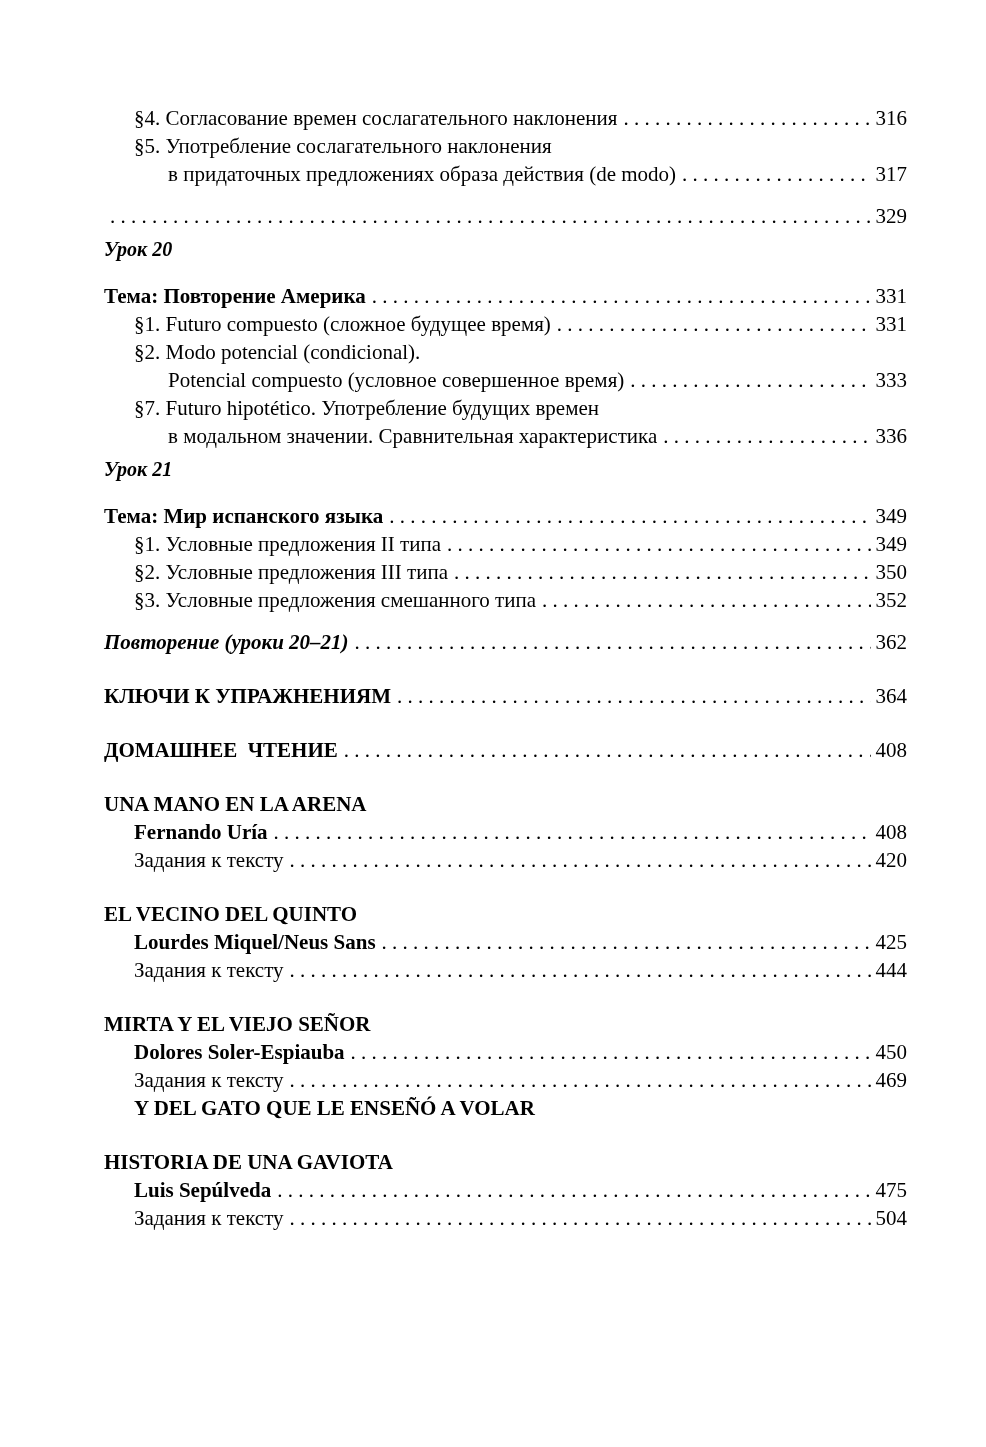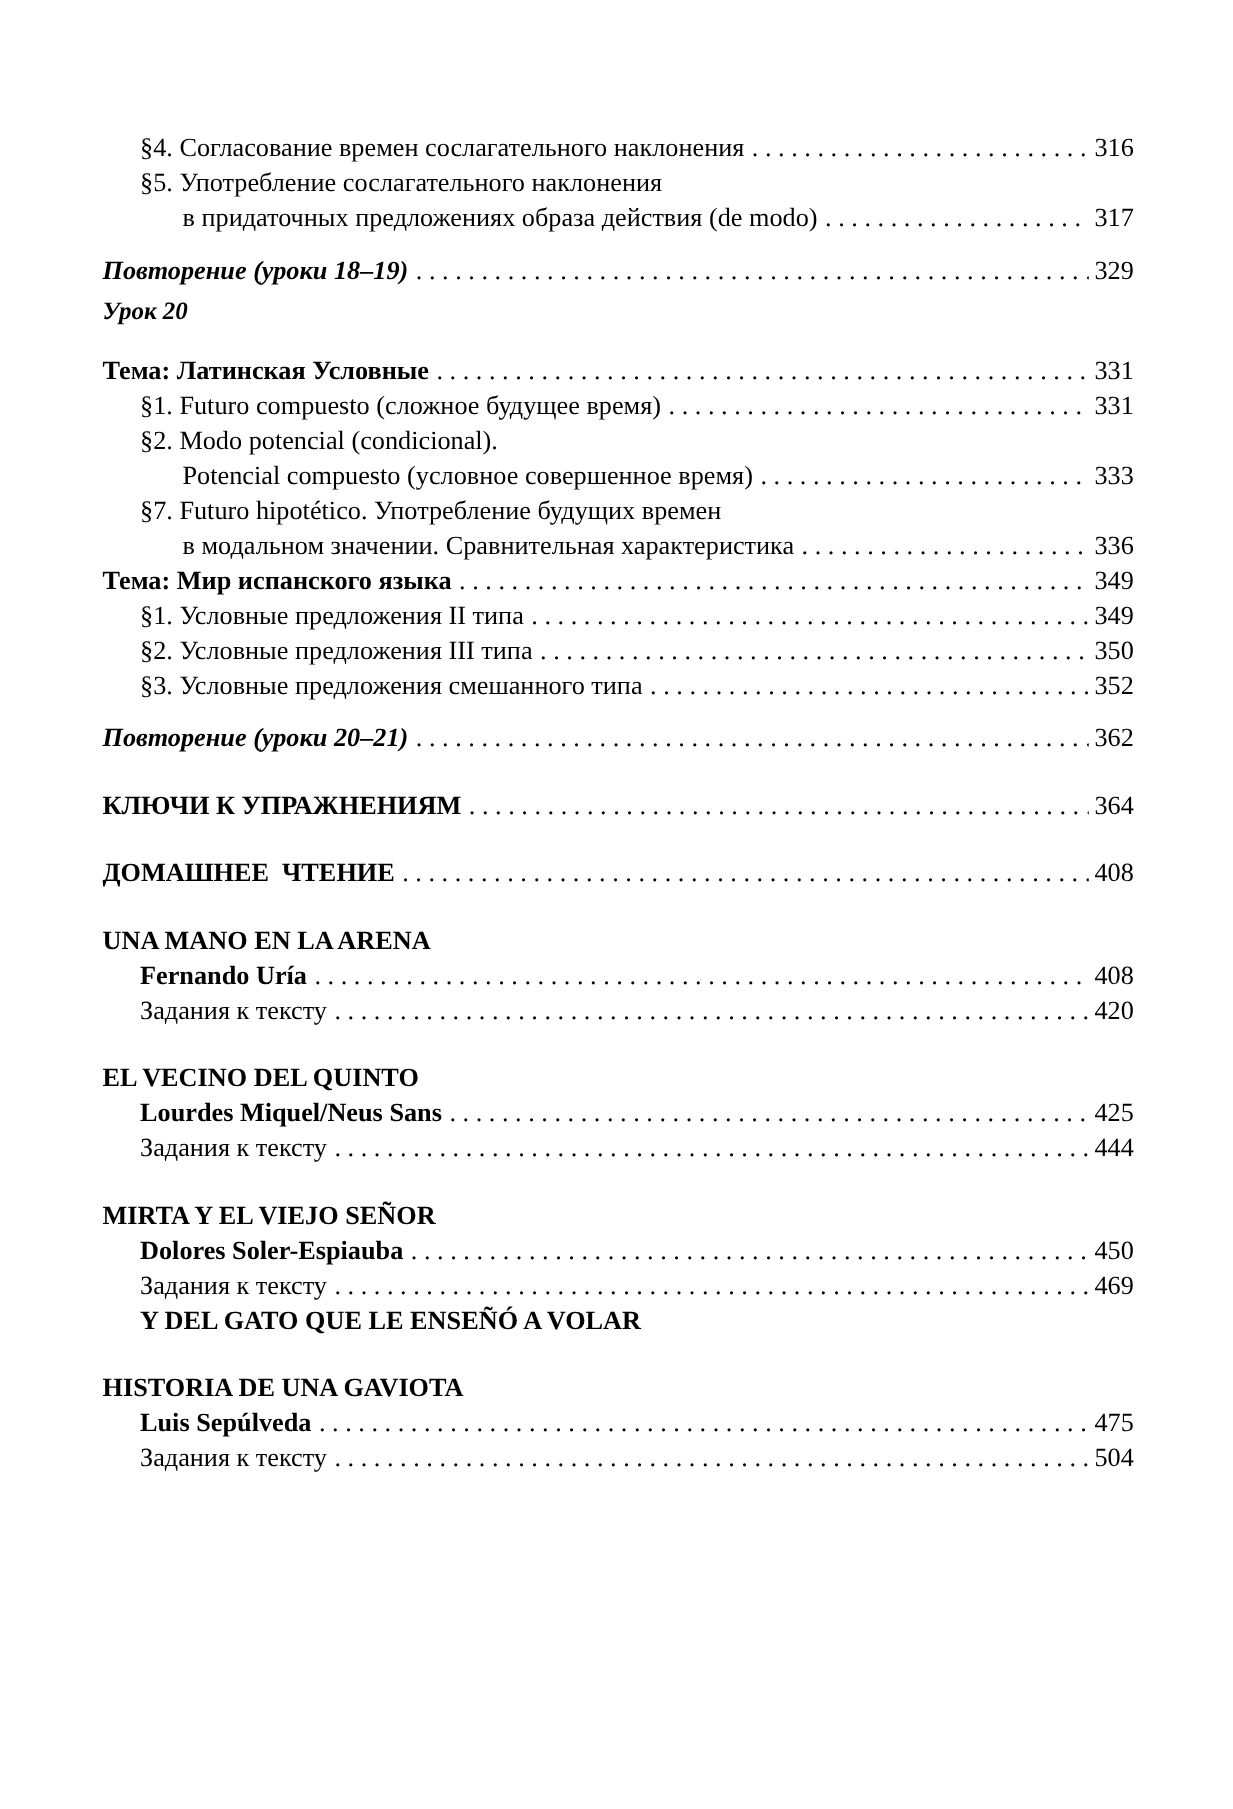--- a/index.html
+++ b/index.html
@@ -7,21 +7,21 @@
     padding: 0;
     background: #ffffff;
   }
   .page {
     position: relative;
     width: 986px;
     height: 1447px;
     box-sizing: border-box;
     background: #ffffff;
     color: #000000;
-    padding: 104px 79px 0 82px;
+    padding: 104px 79px 0 104px;
     font-family: "Liberation Serif", "DejaVu Serif", serif;
     font-size: 21px;
     overflow: hidden;
   }
   .toc { width: 100%; }
   .line {
     display: flex;
     align-items: baseline;
     line-height: 28px;
   }
@@ -78,29 +78,28 @@
       </div>
       <div class="line ind1 st-normal gap-none">
         <span class="txt">§5. Употребление сослагательного наклонения</span>
       </div>
       <div class="line ind2 st-normal gap-none">
         <span class="txt">в придаточных предложениях образа действия (de modo)</span>
         <span class="leader"></span>
         <span class="pg">317</span>
       </div>
       <div class="line ind0 st-bolditalic gap-sm">
-        <span class="txt">Повторение (уроки 18–19)</span>
         <span class="leader"></span>
         <span class="pg">329</span>
       </div>
       <div class="line ind0 st-heading gap-none">
         <span class="txt">Урок 20</span>
       </div>
       <div class="line ind0 st-bold gap-none">
-        <span class="txt">Тема: Латинская Условные</span>
+        <span class="txt">Тема: Повторение Америка</span>
         <span class="leader"></span>
         <span class="pg">331</span>
       </div>
       <div class="line ind1 st-normal gap-none">
         <span class="txt">§1. Futuro compuesto (сложное будущее время)</span>
         <span class="leader"></span>
         <span class="pg">331</span>
       </div>
       <div class="line ind1 st-normal gap-none">
         <span class="txt">§2. Modo potencial (condicional).</span>
@@ -111,20 +110,23 @@
         <span class="pg">333</span>
       </div>
       <div class="line ind1 st-normal gap-none">
         <span class="txt">§7. Futuro hipotético. Употребление будущих времен</span>
       </div>
       <div class="line ind2 st-normal gap-none">
         <span class="txt">в модальном значении. Сравнительная характеристика</span>
         <span class="leader"></span>
         <span class="pg">336</span>
       </div>
+      <div class="line ind0 st-heading gap-none">
+        <span class="txt">Урок 21</span>
+      </div>
       <div class="line ind0 st-bold gap-none">
         <span class="txt">Тема: Мир испанского языка</span>
         <span class="leader"></span>
         <span class="pg">349</span>
       </div>
       <div class="line ind1 st-normal gap-none">
         <span class="txt">§1. Условные предложения II типа</span>
         <span class="leader"></span>
         <span class="pg">349</span>
       </div>

